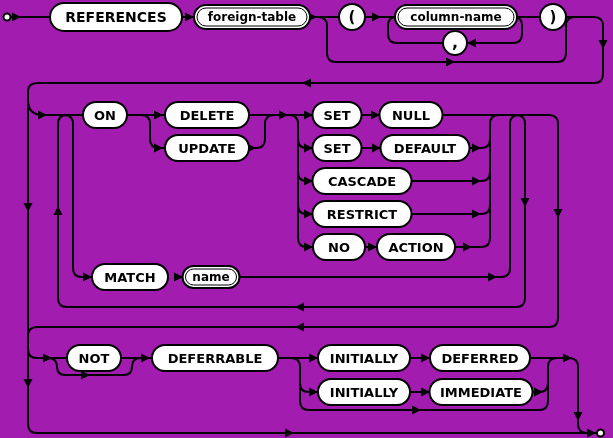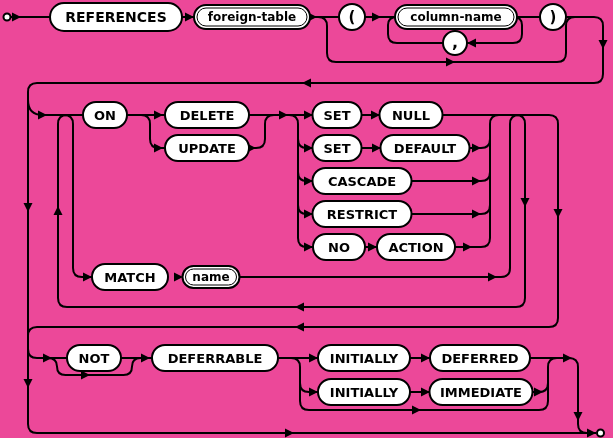--- a/index.html
+++ b/index.html
@@ -1,16 +1,16 @@
 <!DOCTYPE html>
 <html><head>
 <meta charset="utf-8">
 <style>
   html,body{margin:0;padding:0;background:#ffffff;}
-  .stage{width:613px;height:438px;position:relative;background:#ec4899;overflow:hidden;}
+  .stage{width:613px;height:438px;position:relative;background:#a21caf;overflow:hidden;}
   .rail{fill:none;stroke:#000000;stroke-width:2;}
   .arrow{fill:#000000;stroke:none;}
   .endpoint{fill:#ffffff;stroke:#000000;stroke-width:2;}
   .node-shape{fill:#ffffff;stroke:#000000;stroke-width:2;}
   .node-inner{fill:none;stroke:#000000;stroke-width:1;}
   .node-label{fill:#000000;font-family:"DejaVu Sans","Liberation Sans",sans-serif;
               font-weight:bold;text-anchor:middle;}
 </style>
 </head>
 <body>

